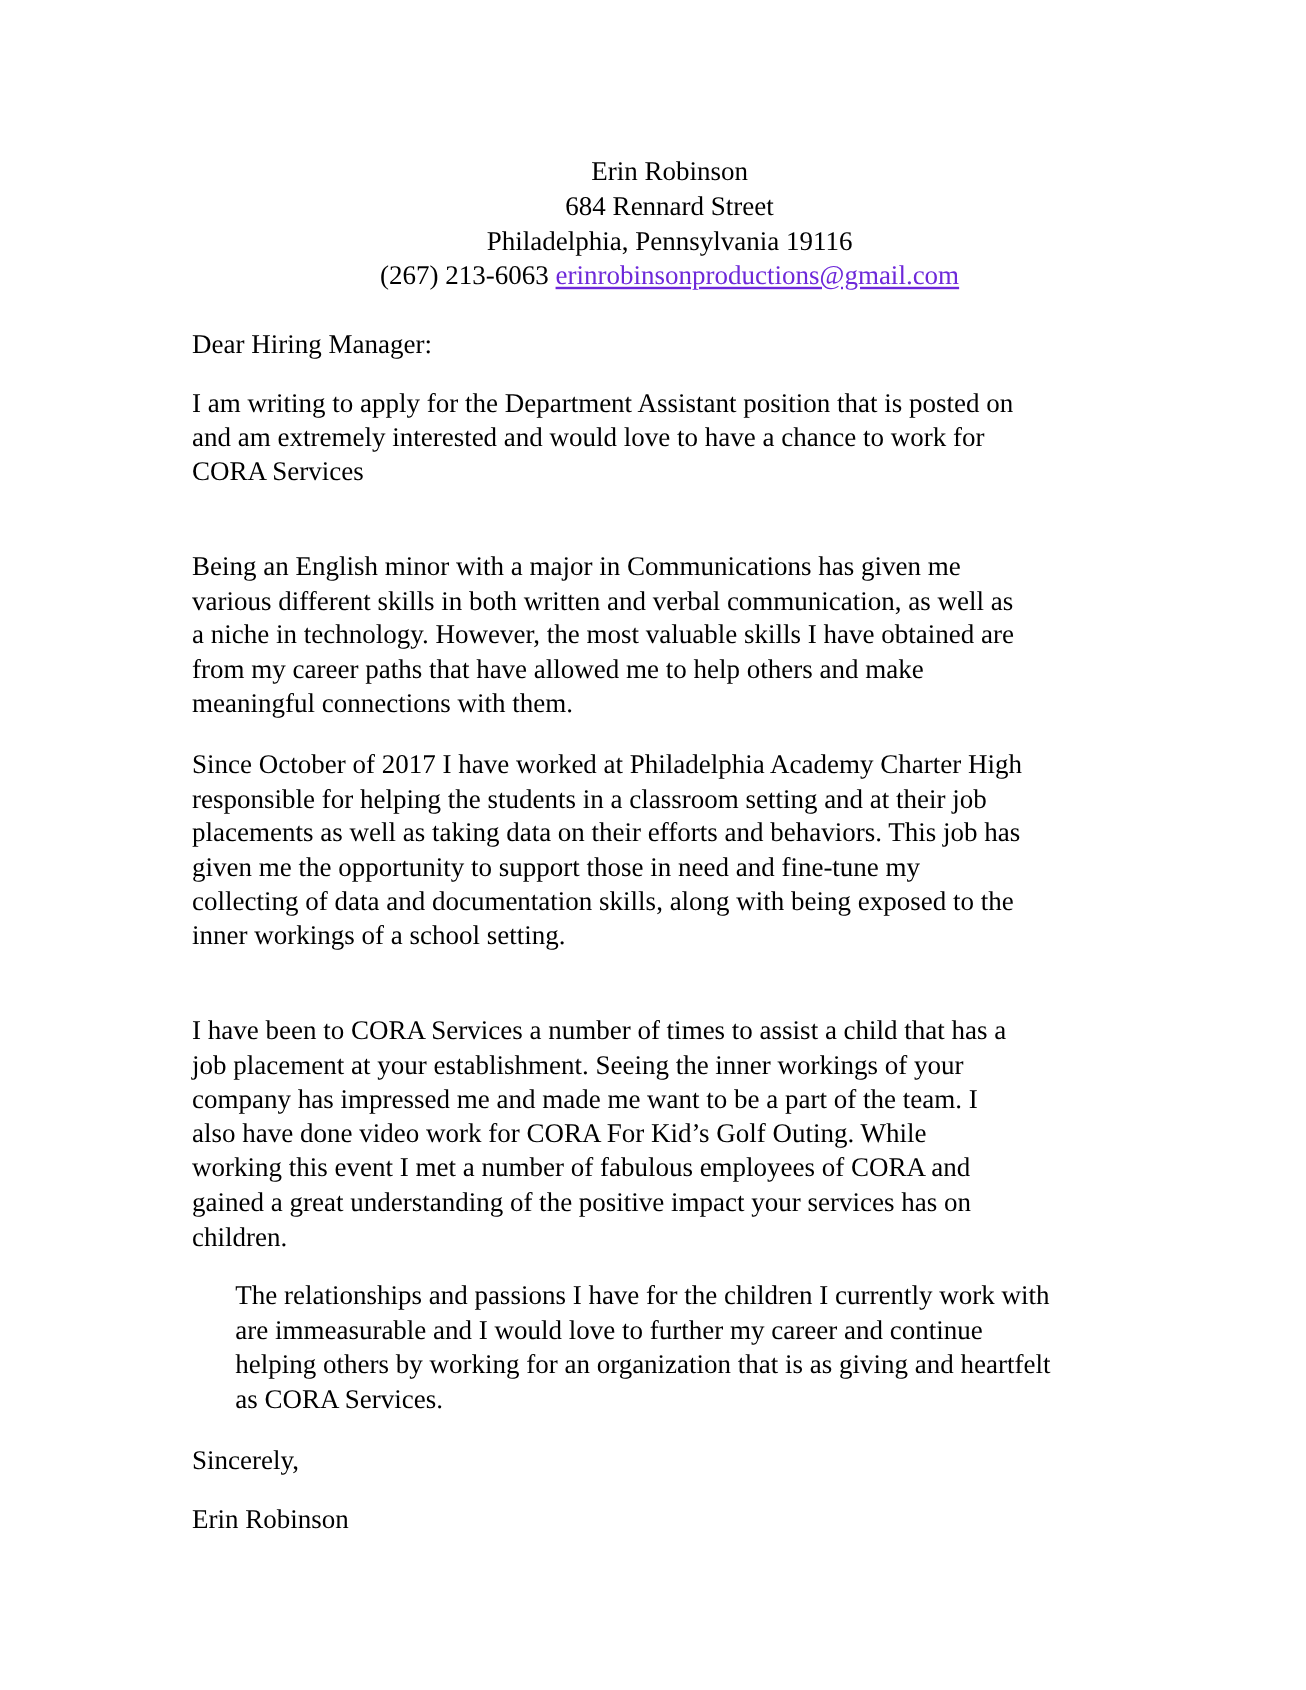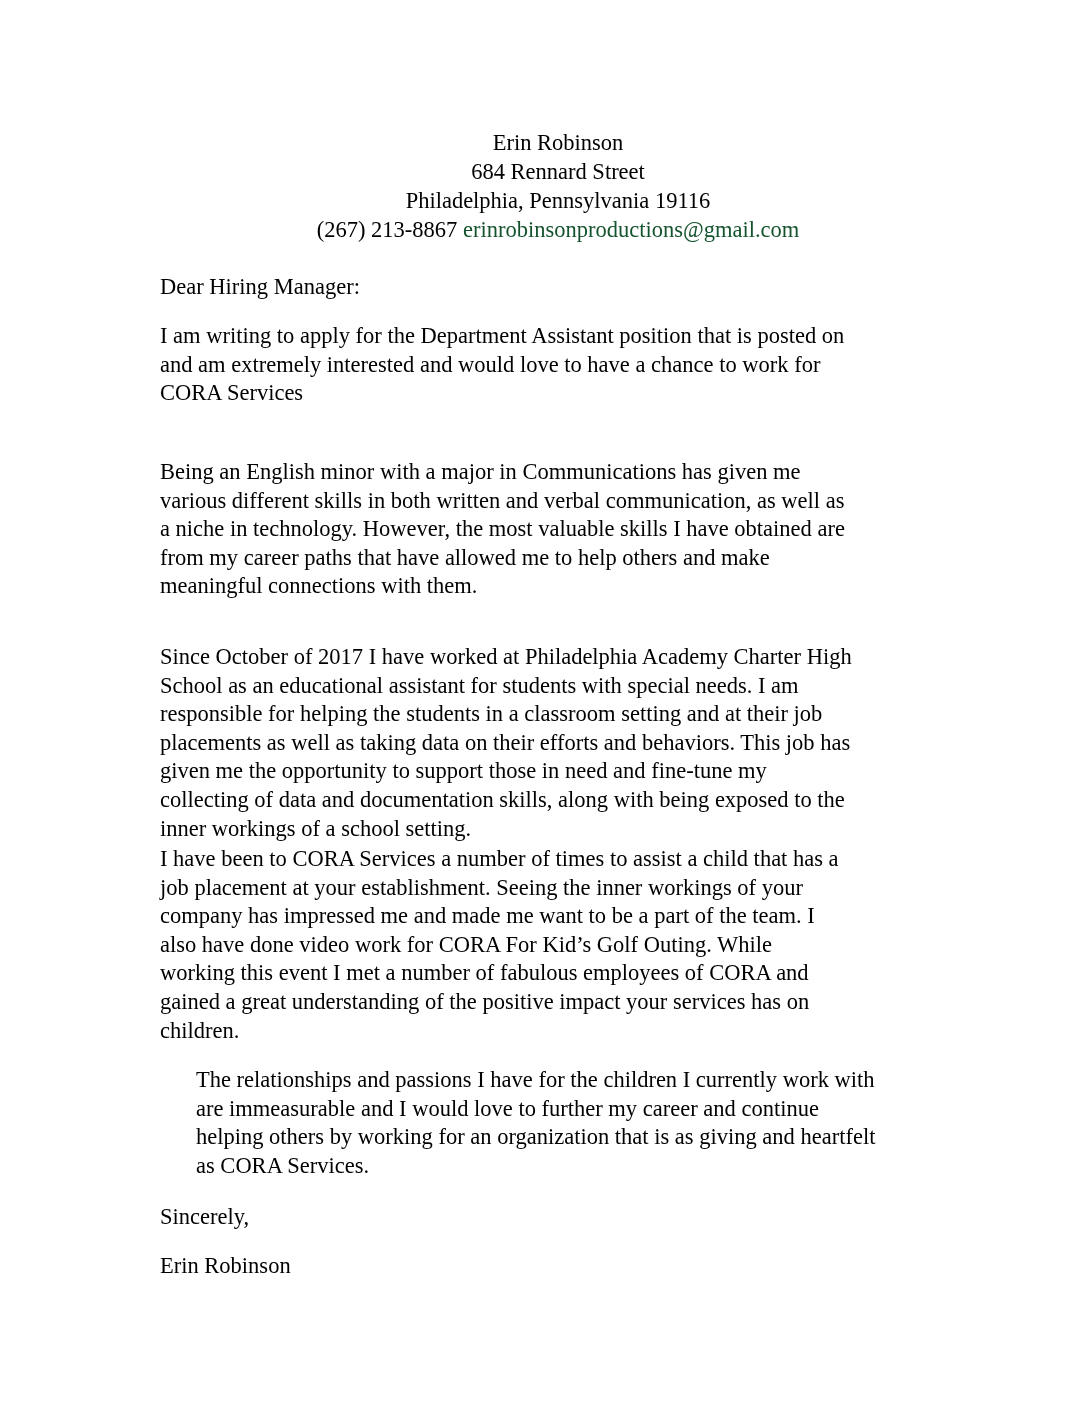--- a/index.html
+++ b/index.html
@@ -34,52 +34,53 @@
     }
     .header .hline {
       display: block;
       white-space: nowrap;
     }
     .header .hline.name { padding-left: 28px; }
     .header .hline.street { padding-left: 28px; }
     .header .hline.city { padding-left: 28px; }
     .header .hline.contact { padding-left: 28px; }
     .email-link {
-      color: #14532d;
+      color: #6d28d9;
+      text-decoration: underline;
     }
     .para {
       position: absolute;
       left: 160px;
       width: 800px;
       font-size: 22.5px;
       line-height: 28.6px;
       white-space: nowrap;
     }
     .para .line {
       display: block;
     }
     .salutation { top: 273px; }
     .p1 { top: 322px; }
     .p2 { top: 458px; }
-    .p3 { top: 623px; margin-top: 20px; }
+    .p3 { top: 623px; }
     .p4 { top: 845px; }
     .p5 { top: 1066px; margin-left: 36px; }
     .closing { top: 1203px; }
     .signature { top: 1252px; }
   </style>
 </head>
 <body>
 
 <div class="page">
 
   <div class="header">
     <span class="hline name">Erin Robinson</span>
     <span class="hline street">684 Rennard Street</span>
     <span class="hline city">Philadelphia, Pennsylvania 19116</span>
-    <span class="hline contact"><span>(267) 213-8867</span> <a class="email-link">erinrobinsonproductions@gmail.com</a></span>
+    <span class="hline contact"><span>(267) 213-6063</span> <a class="email-link">erinrobinsonproductions@gmail.com</a></span>
   </div>
 
   <div class="para salutation">
     <span class="line">Dear Hiring Manager:</span>
   </div>
 
   <div class="para p1">
     <span class="line">I am writing to apply for the Department Assistant position that is posted on</span>
     <span class="line">and am extremely interested and would love to have a chance to work for</span>
     <span class="line">CORA Services</span>
@@ -88,21 +89,20 @@
   <div class="para p2">
     <span class="line">Being an English minor with a major in Communications has given me</span>
     <span class="line">various different skills in both written and verbal communication, as well as</span>
     <span class="line">a niche in technology. However, the most valuable skills I have obtained are</span>
     <span class="line">from my career paths that have allowed me to help others and make</span>
     <span class="line">meaningful connections with them.</span>
   </div>
 
   <div class="para p3">
     <span class="line">Since October of 2017 I have worked at Philadelphia Academy Charter High</span>
-    <span class="line">School as an educational assistant for students with special needs. I am</span>
     <span class="line">responsible for helping the students in a classroom setting and at their job</span>
     <span class="line">placements as well as taking data on their efforts and behaviors. This job has</span>
     <span class="line">given me the opportunity to support those in need and fine-tune my</span>
     <span class="line">collecting of data and documentation skills, along with being exposed to the</span>
     <span class="line">inner workings of a school setting.</span>
   </div>
 
   <div class="para p4">
     <span class="line">I have been to CORA Services a number of times to assist a child that has a</span>
     <span class="line">job placement at your establishment. Seeing the inner workings of your</span>

